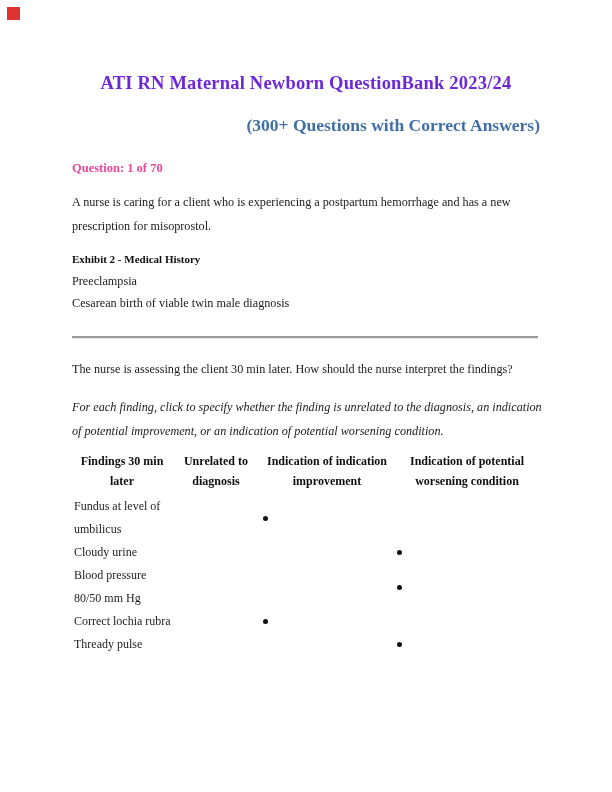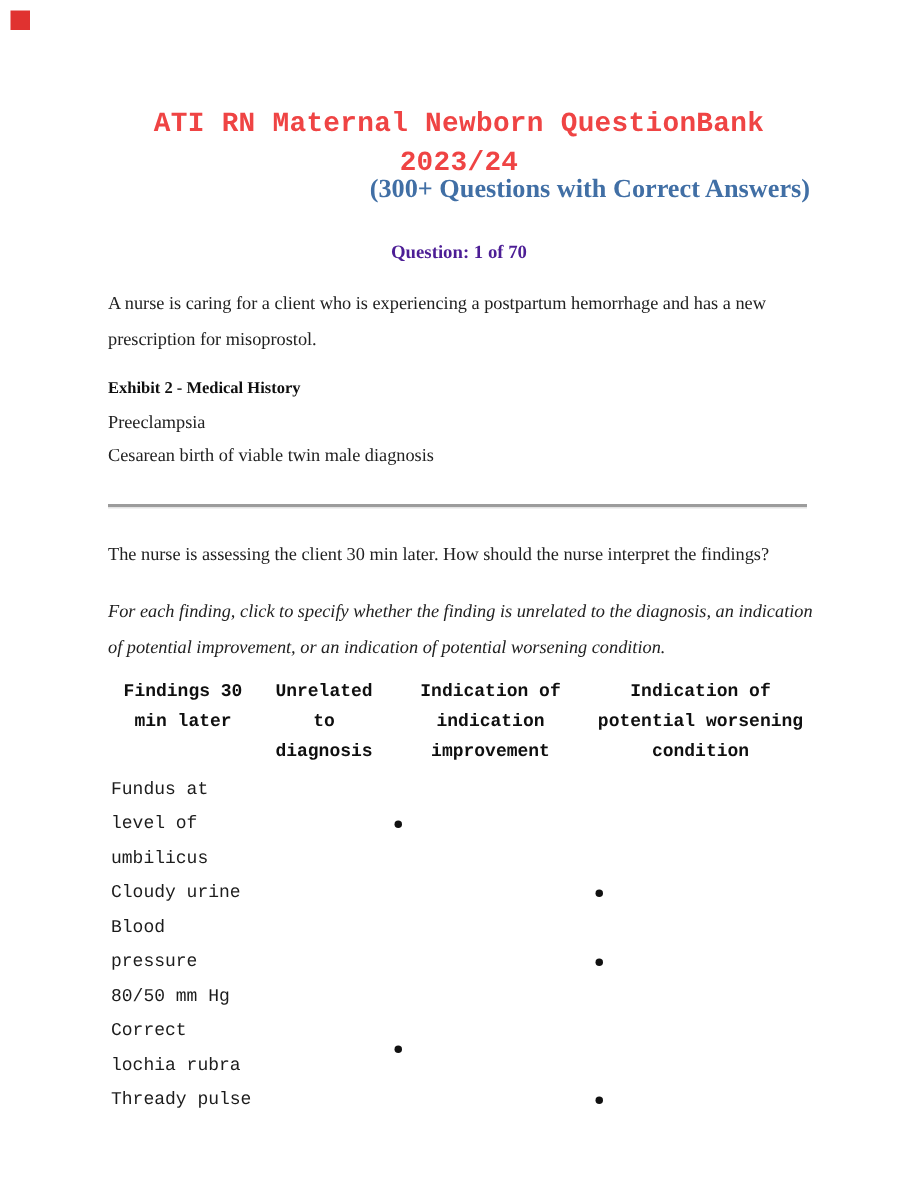--- a/index.html
+++ b/index.html
@@ -16,30 +16,30 @@
   .doc-title{
     left:72px;top:70px;width:468px;
     text-align:center;font-weight:bold;font-size:18.5px;line-height:26px;
     color:#cc2727;letter-spacing:.2px;
   }
   .doc-subtitle{
     left:72px;top:112px;width:468px;
     text-align:center;font-weight:bold;font-size:17.5px;line-height:26px;
     color:#416fa5;
   }
-  .question-label{left:72px;top:160px;width:468px;font-weight:bold;font-size:12.5px;line-height:17px;color:#4c1d95;text-align:center;}
+  .question-label{left:72px;top:160px;width:468px;font-weight:bold;font-size:12.5px;line-height:17px;color:#ec4899;}
   .stem{left:72px;top:190px;width:500px;font-size:12.2px;line-height:24px;}
   .exhibit-heading{left:72px;top:247px;width:468px;font-weight:bold;font-size:11px;line-height:24px;color:#0f0f0f;}
   .exhibit-list{left:72px;top:270px;width:468px;font-size:12.2px;line-height:22px;}
   .divider{left:72px;top:336px;width:466px;height:0;border-top:2px solid #9c9c9c;border-bottom:1px solid #e4e4e4;}
   .assessment{left:72px;top:357px;width:500px;font-size:12.2px;line-height:24px;}
   .instructions{left:72px;top:395px;width:505px;font-size:12.2px;line-height:24px;font-style:italic;}
   .line{display:block;white-space:nowrap;}
 
-  .findings-table{left:72px;top:451px;width:468px;font-size:12px;font-family:Liberation Mono, monospace;}
+  .findings-table{left:72px;top:451px;width:468px;font-size:12px;}
   .thead,.trow{display:grid;grid-template-columns:100px 88px 134px 146px;}
   .thead{margin-bottom:4px;}
   .th{
     font-weight:bold;color:#0f0f0f;text-align:center;
     font-size:12px;line-height:20px;padding:0 4px;box-sizing:border-box;
   }
   .finding-label{
     line-height:23px;padding-left:2px;box-sizing:border-box;color:#1c1c1c;
   }
   .opt{
@@ -48,21 +48,21 @@
   }
   .dot{width:5px;height:5px;border-radius:50%;background:#111;display:inline-block;}
 </style>
 </head>
 <body>
 
 <div class="page">
 
   <div class="abs corner-marker" style="background: rgb(224, 50, 48);"></div>
 
-  <div class="abs doc-title" style="color: #ef4444; font-family: Liberation Mono, monospace;">ATI RN Maternal Newborn QuestionBank 2023/24</div>
+  <div class="abs doc-title" style="color: #6d28d9;">ATI RN Maternal Newborn QuestionBank 2023/24</div>
 
   <div class="abs doc-subtitle" style="color: rgb(65, 111, 165); text-align: right;">(300+ Questions with Correct Answers)</div>
 
   <div class="abs question-label">Question: 1 of 70</div>
 
   <div class="abs stem">
     <span class="line">A nurse is caring for a client who is experiencing a postpartum hemorrhage and has a new</span>
     <span class="line">prescription for misoprostol.</span>
   </div>
 

